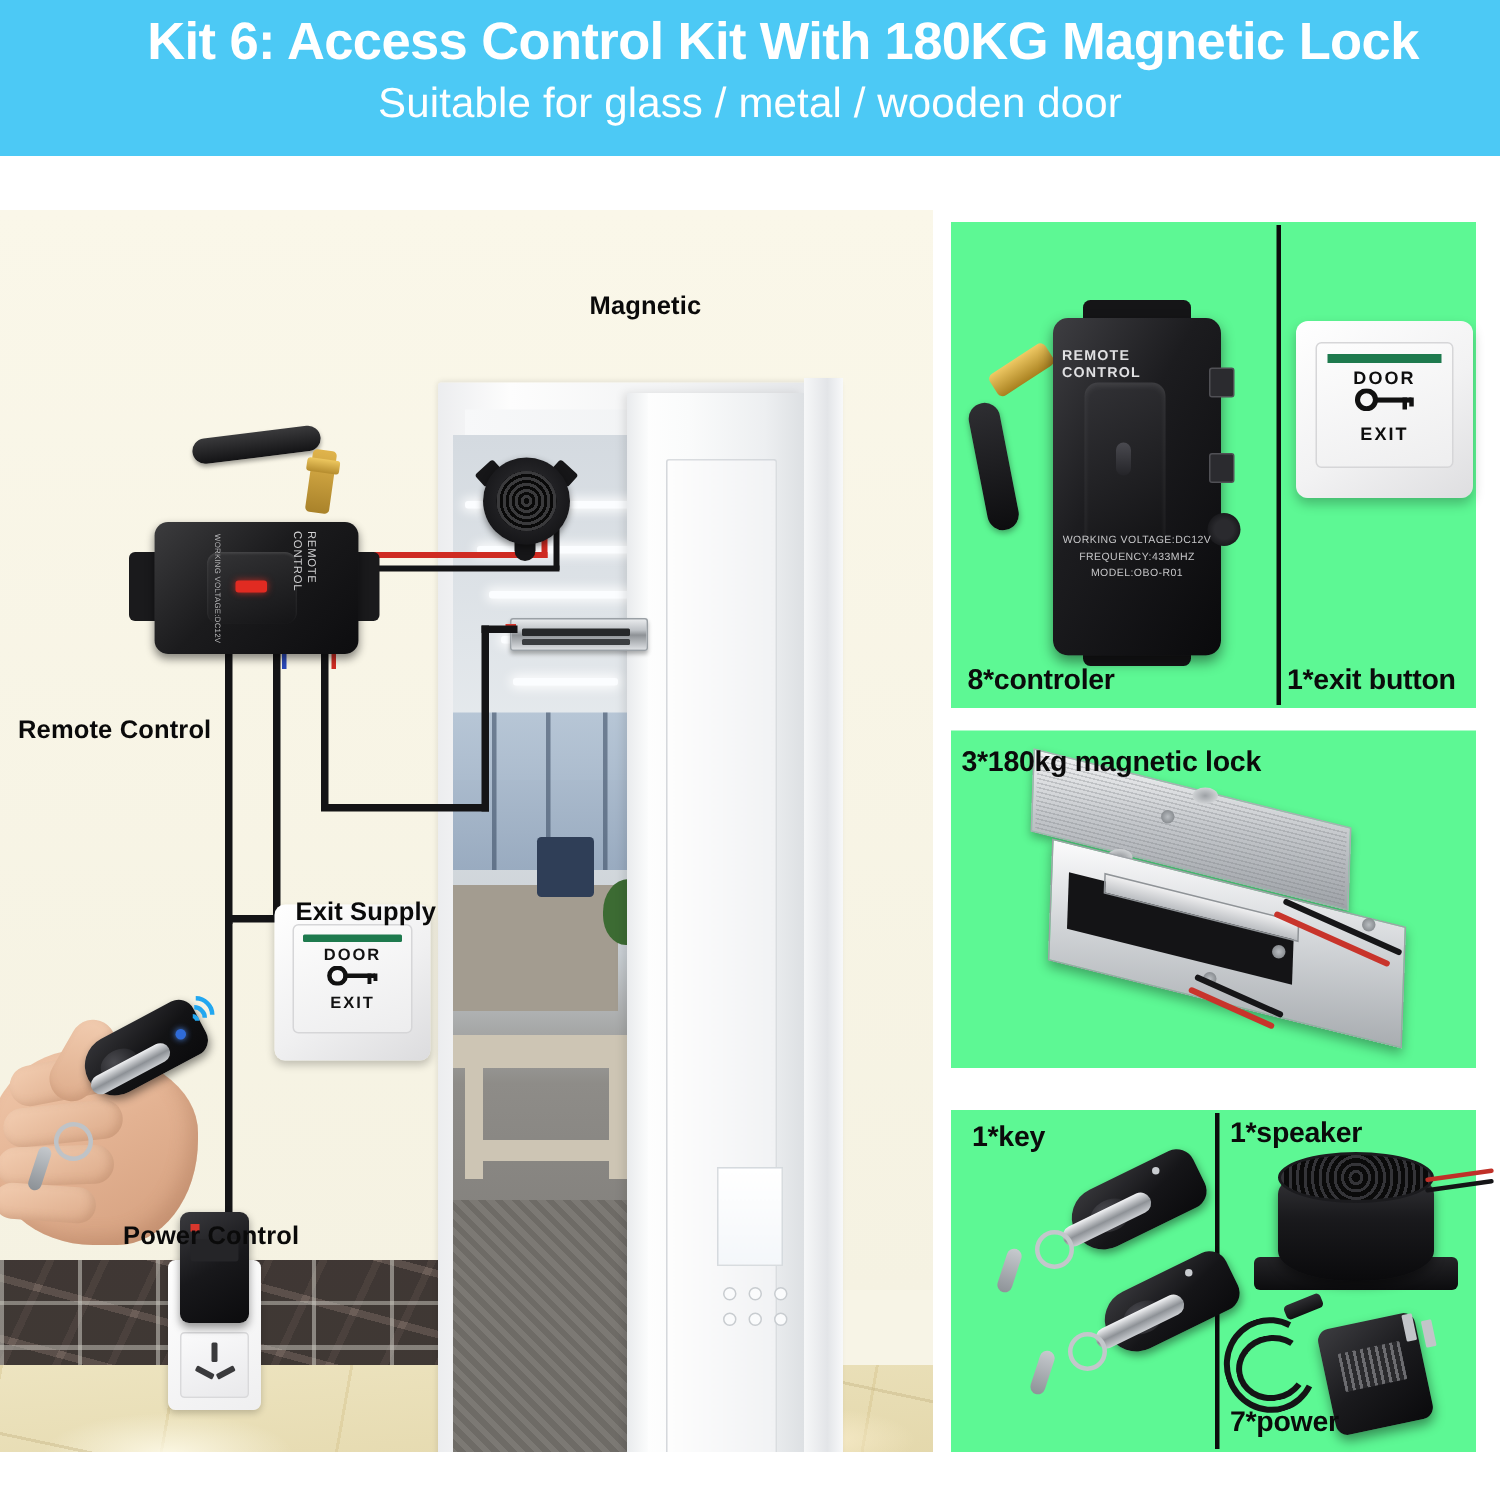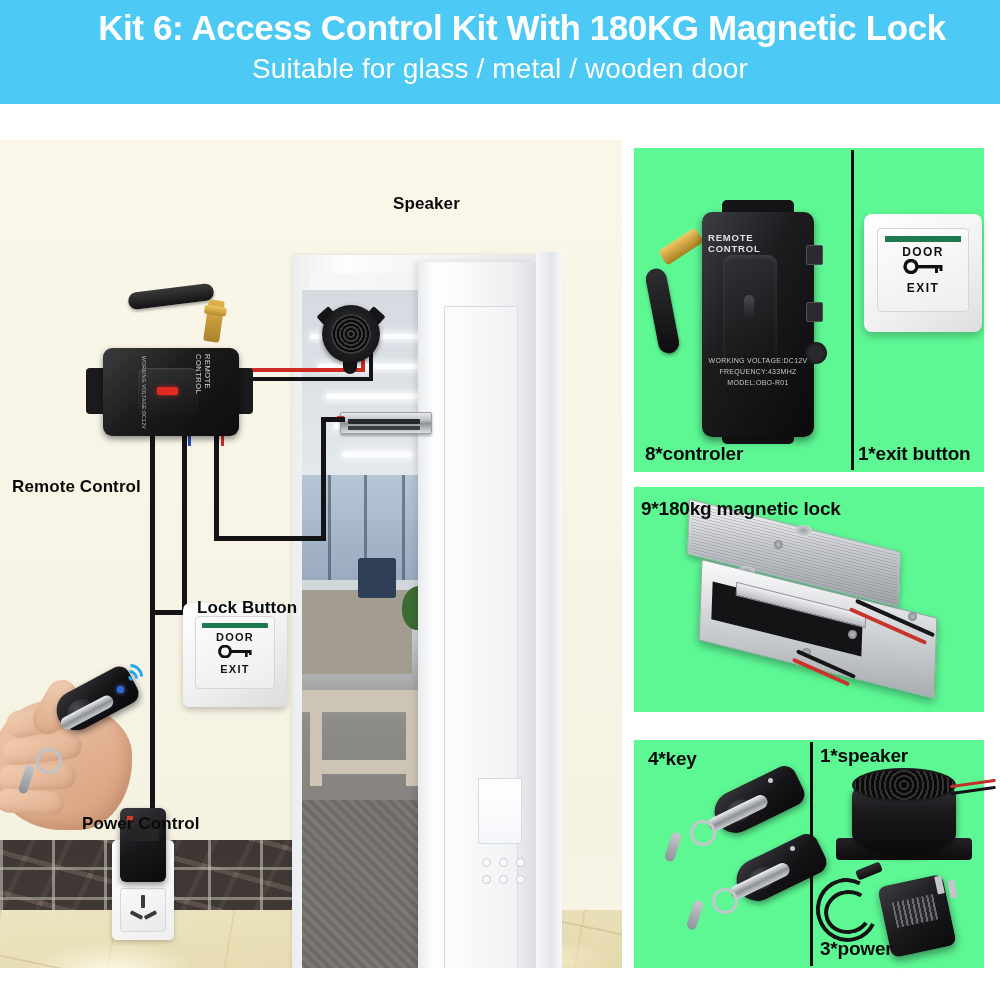--- a/index.html
+++ b/index.html
@@ -631,23 +631,23 @@
     <div class="socket">
       <div class="socket-face">
         <div class="socket-slot" style="left:20px; top:6px;  width:4px;  height:13px;"></div>
         <div class="socket-slot" style="left:9px;  top:24px; width:13px; height:4px; transform:rotate(28deg);"></div>
         <div class="socket-slot" style="left:23px; top:24px; width:13px; height:4px; transform:rotate(-28deg);"></div>
       </div>
     </div>
     <div class="adapter"></div>
     <div class="adapter-led"></div>
 
-    <div class="lbl" style="left:393px; top:54px;">Speaker</div>
+    <div class="lbl" style="left:393px; top:54px;">Magnetic</div>
     <div class="lbl" style="left:12px;  top:337px;">Remote Control</div>
-    <div class="lbl" style="left:197px; top:458px;">Lock Button</div>
+    <div class="lbl" style="left:197px; top:458px;">Exit Supply</div>
     <div class="lbl" style="left:82px;  top:674px;">Power Control</div>
 
   </div>
 
   <div class="panel" style="left:634px; top:148px; width:350px; height:324px;"></div>
   <div class="panel-divider" style="left:851px; top:150px; height:320px;"></div>
 
   <div class="p1-tab" style="left:722px; top:200px;"></div>
   <div class="p1-tab" style="left:722px; top:424px;"></div>
   <div class="p1-ant"></div>
@@ -696,21 +696,21 @@
   <div class="p2-black"></div>
   <div class="p2-slot"></div>
   <div class="p2-screw" style="left:848px; top:630px;"></div>
   <div class="p2-screw" style="left:802px; top:648px;"></div>
   <div class="p2-screw" style="left:908px; top:612px;"></div>
   <div class="p2-wire-k" style="left:852px; top:616px; width:86px; transform:rotate(24deg);"></div>
   <div class="p2-wire-r" style="left:846px; top:624px; width:84px; transform:rotate(24deg);"></div>
   <div class="p2-wire-k" style="left:794px; top:662px; width:64px; transform:rotate(24deg);"></div>
   <div class="p2-wire-r" style="left:790px; top:670px; width:62px; transform:rotate(24deg);"></div>
 
-  <div class="cap" style="left:641px; top:498px;">9*180kg magnetic lock</div>
+  <div class="cap" style="left:641px; top:498px;">3*180kg magnetic lock</div>
 
   <div class="panel" style="left:634px; top:740px; width:350px; height:228px;"></div>
   <div class="panel-divider" style="left:810px; top:742px; height:224px;"></div>
 
   <div class="key-fob" style="left:712px; top:780px; transform:rotate(-26deg);"></div>
   <div class="key-chrome" style="left:706px; top:806px; transform:rotate(-26deg);"></div>
   <div class="key-dot" style="left:768px; top:778px;"></div>
   <div class="key-ring" style="left:690px; top:820px;"></div>
   <div class="key-clip" style="left:668px; top:832px; transform:rotate(18deg);"></div>
 
@@ -727,17 +727,17 @@
   <div class="p3-spk-wire" style="left:950px; top:789px; width:46px; background:#141416; transform:rotate(-8deg);"></div>
 
   <div class="p3-cable"></div>
   <div class="p3-cable2"></div>
   <div class="p3-plug"></div>
   <div class="p3-ad"></div>
   <div class="p3-ad-label"></div>
   <div class="p3-prong" style="left:936px; top:876px; transform:rotate(-12deg);"></div>
   <div class="p3-prong" style="left:949px; top:880px; transform:rotate(-12deg);"></div>
 
-  <div class="cap" style="left:648px; top:748px;">4*key</div>
+  <div class="cap" style="left:648px; top:748px;">1*key</div>
   <div class="cap" style="left:820px; top:745px;">1*speaker</div>
-  <div class="cap" style="left:820px; top:938px;">3*power</div>
+  <div class="cap" style="left:820px; top:938px;">7*power</div>
 
 </div>
 
 </body></html>

